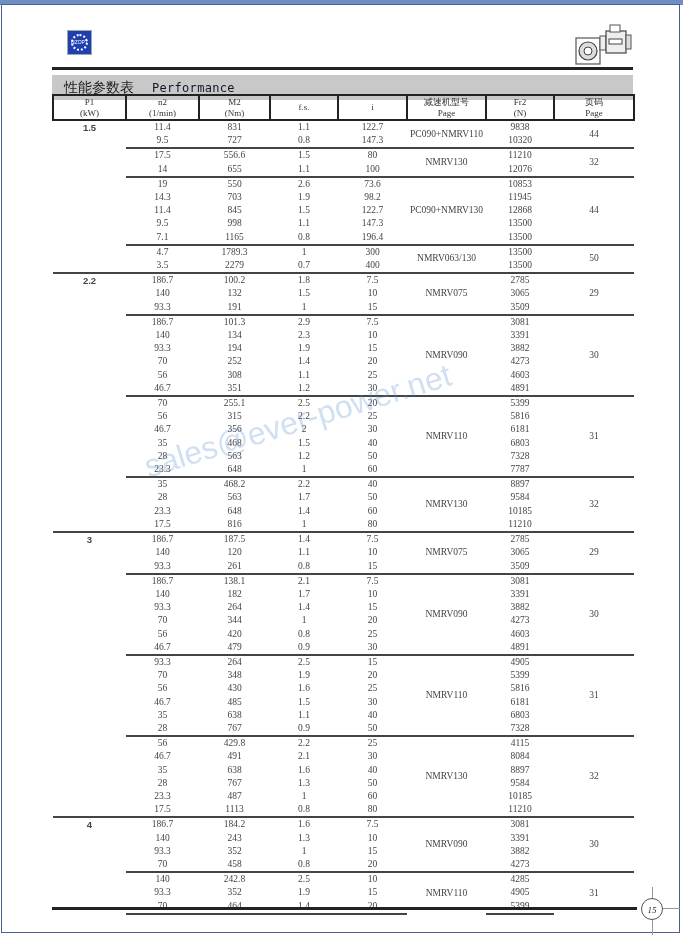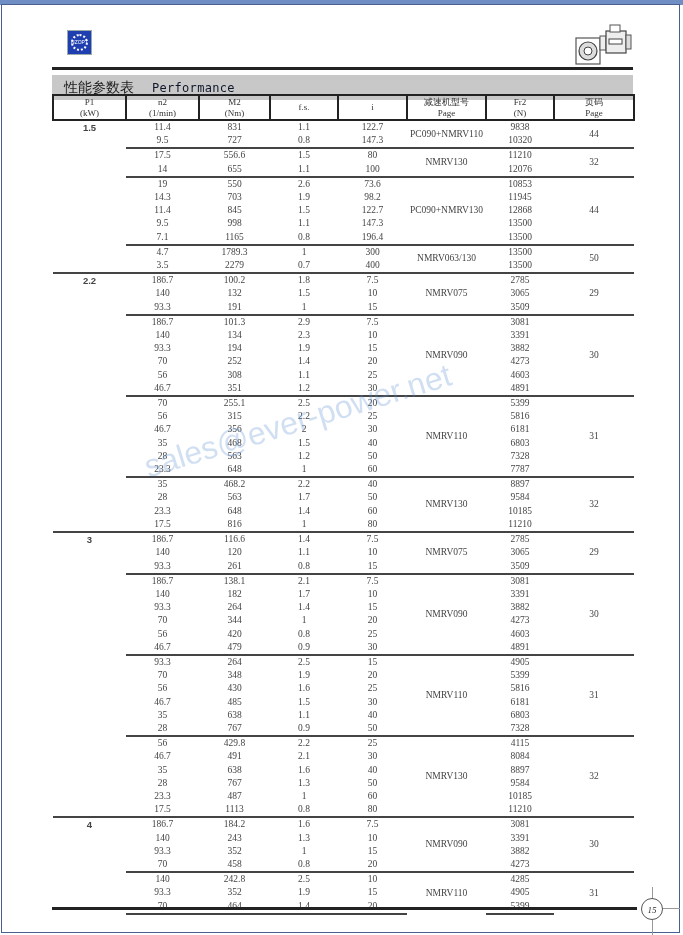--- a/index.html
+++ b/index.html
@@ -334,21 +334,21 @@
       <tr>
         <td class="g">17.5</td>
         <td class="g">816</td>
         <td class="g">1</td>
         <td class="g">80</td>
         <td class="g">11210</td>
       </tr>
       <tr class="sec-start">
         <td class="p1" rowspan="21">3</td>
         <td class="g">186.7</td>
-        <td class="g">116.6</td>
+        <td class="g">187.5</td>
         <td class="g">1.4</td>
         <td class="g">7.5</td>
         <td class="g type" rowspan="3">NMRV075</td>
         <td class="g">2785</td>
         <td class="g page" rowspan="3">29</td>
       </tr>
       <tr>
         <td class="g">140</td>
         <td class="g">120</td>
         <td class="g">1.1</td>

